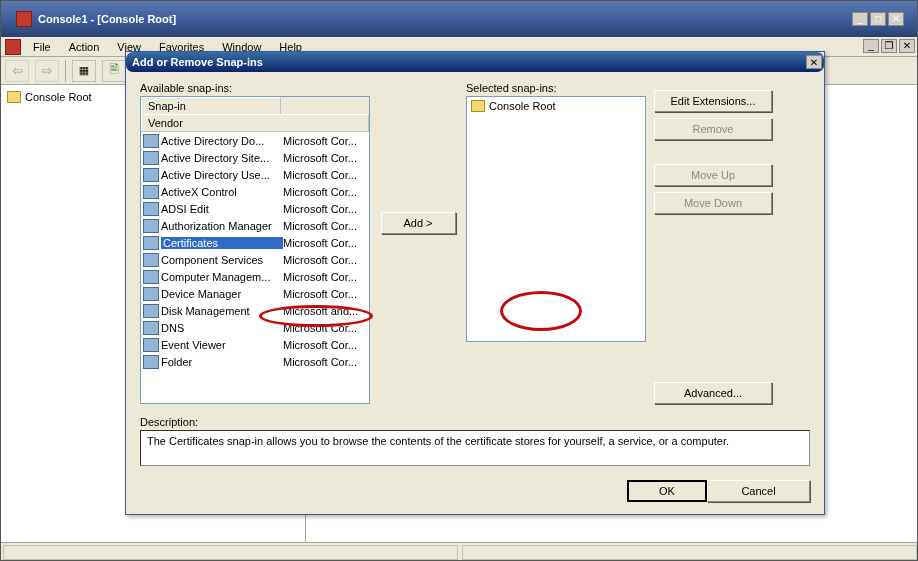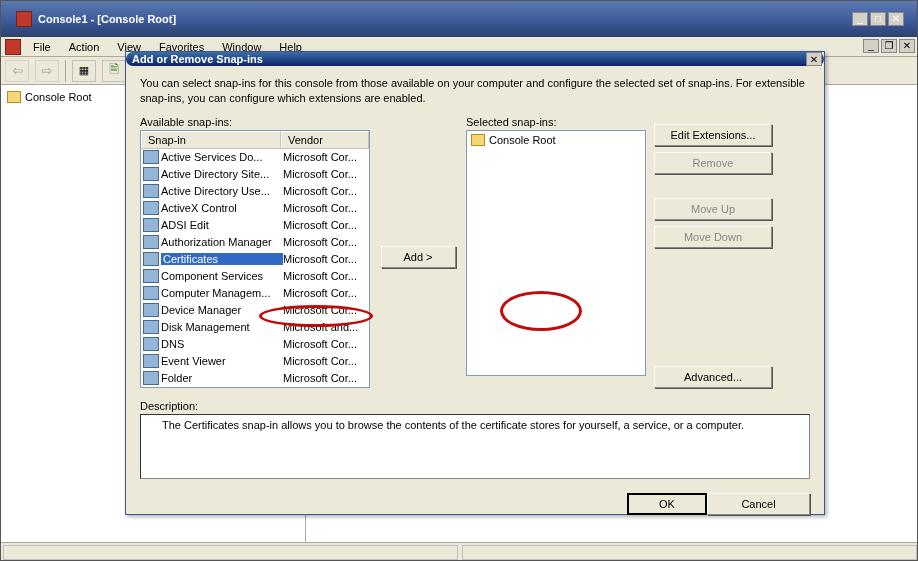--- a/index.html
+++ b/index.html
@@ -36,21 +36,21 @@
 .dialog .dlg-titlebar { background:linear-gradient(#3a6ea5,#0a246a); height:20px; color:#fff; display:flex; align-items:center; padding:0 2px;border-radius:7px;}
 .dlg-titlebar .title { flex:1; font-weight:bold; padding-left:4px;}
 .dlg-close { width:16px; height:14px; background:#d4d0c8; border:1px solid #888; display:flex; align-items:center; justify-content:center; font-size:10px; font-family:Arial; color:#000; cursor:default;}
 .dlg-body { padding:10px 14px 12px 14px; flex:1; display:flex; flex-direction:column;}
 .intro { margin-bottom:10px; color:#000; line-height:1.35;}
 
 .middle { display:flex; gap:8px; flex:1; min-height:0;}
 .col { display:flex; flex-direction:column; min-height:0;}
 .label { margin-bottom:2px;}
 .listview { border:1px solid #7f9db9; background:#fff; flex:1; overflow-y:scroll; position:relative; height:246px;}
-.lv-header { display:flex; background:#ece9d8; border-bottom:1px solid #c0c0c0; position:sticky; top:0;}
+.lv-header { display:flex; background:#ece9d8; border-bottom:1px solid #c0c0c0; position:sticky; top:0;flex-direction:column;}
 .lv-header .hcell { padding:2px 6px; border-right:1px solid #c0c0c0; border-top:1px solid #fff; border-left:1px solid #fff;}
 .lv-header .hcell:first-child { width:140px;}
 .lv-header .hcell:last-child { flex:1;}
 .lv-row { display:flex; align-items:center; height:17px; padding-left:2px;}
 .lv-row .ricon { width:16px; height:14px; margin-right:2px; background:#94b4d8; border:1px solid #4a6a8a; flex-shrink:0;}
 .lv-row .c1 { width:122px; overflow:hidden; white-space:nowrap; text-overflow:ellipsis; padding-right:2px;}
 .lv-row .c2 { flex:1; overflow:hidden; white-space:nowrap; text-overflow:ellipsis;}
 .lv-row.selected .c1 { background:#316ac5; color:#fff; padding:0 2px;}
 
 .addcol { width:80px; display:flex; align-items:flex-start; justify-content:center; padding-top:130px;}
@@ -58,21 +58,21 @@
 .btn.disabled { color:#888; }
 .wide { width:118px;}
 
 .selected-box { border:1px solid #7f9db9; background:#fff; height:246px; overflow:auto; padding:2px;}
 .sel-item { display:flex; align-items:center; gap:4px; padding:1px 2px;}
 
 .rightbtns { display:flex; flex-direction:column; gap:6px; margin-top:8px;}
 .rightbtns .gap { height:12px;}
 
 .descgroup { margin-top:12px;}
-.descbox { border:1px inset #888; background:#fff; height:65px; padding:4px 21px; overflow:auto;}
+.descbox { border:1px inset #888; background:#fff; height:36px; padding:4px 6px; overflow:auto;}
 
 .okrow { display:flex; justify-content:flex-end; gap:0; margin-top:14px;}
 
 
 .ellipse { position:absolute; border:3px solid #c10a0a; border-radius:50%; pointer-events:none;}
 .ell1 { left:133px; top:253px; width:114px; height:22px;}
 .ell2 { left:374px; top:239px; width:82px; height:40px;}
 
 
 ::-webkit-scrollbar { width:16px; background:#ece9d8;}
@@ -137,35 +137,34 @@
     <div class="cell"></div>
   </div>
 </div>
 
 <div class="dialog">
   <div class="dlg-titlebar">
     <div class="title">Add or Remove Snap-ins</div>
     <div class="dlg-close">✕</div>
   </div>
   <div class="dlg-body">
-    <div class="intro">You can select snap-ins for this console from those available on your computer and configure the selected set of snap-ins. For extensible snap-ins, you can configure which extensions are enabled.</div>
 
     <div class="middle">
 
       <div class="col" style="width:230px;">
         <div class="label">Available snap-ins:</div>
         <div class="listview">
           <div class="lv-header">
             <div class="hcell">Snap-in</div>
             <div class="hcell">Vendor</div>
           </div>
           <div id="snapin-rows">
               <div class="lv-row">
                 <div class="ricon"></div>
-                <div class="c1">Active Services Do...</div>
+                <div class="c1">Active Directory Do...</div>
                 <div class="c2">Microsoft Cor...</div>
               </div>
               <div class="lv-row">
                 <div class="ricon"></div>
                 <div class="c1">Active Directory Site...</div>
                 <div class="c2">Microsoft Cor...</div>
               </div>
               <div class="lv-row">
                 <div class="ricon"></div>
                 <div class="c1">Active Directory Use...</div>

